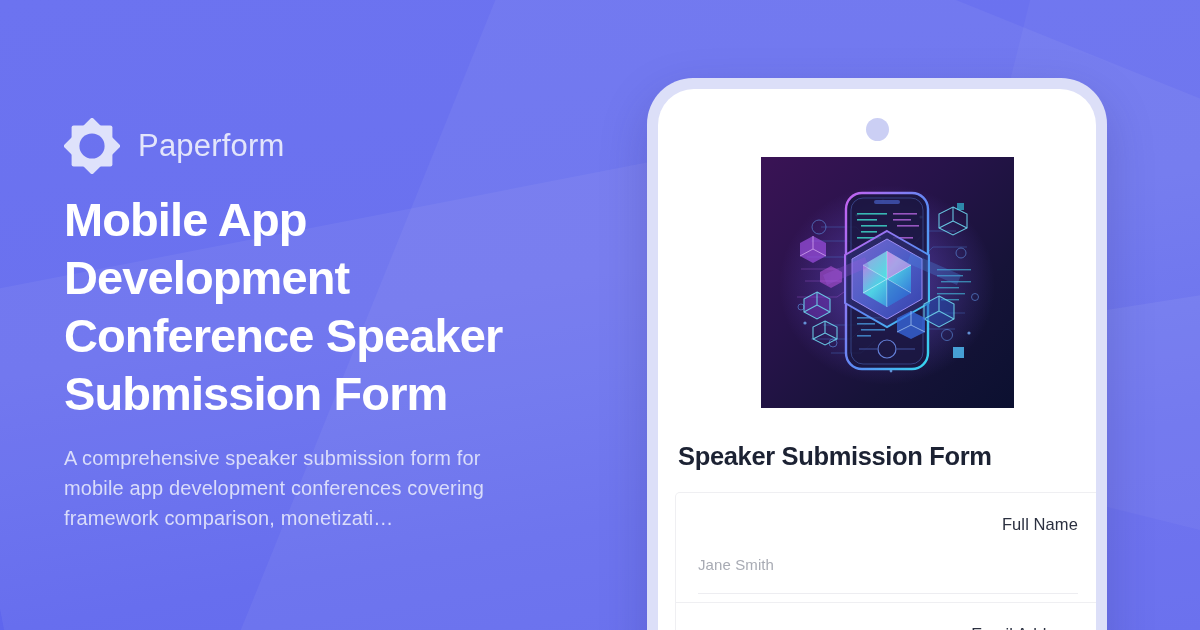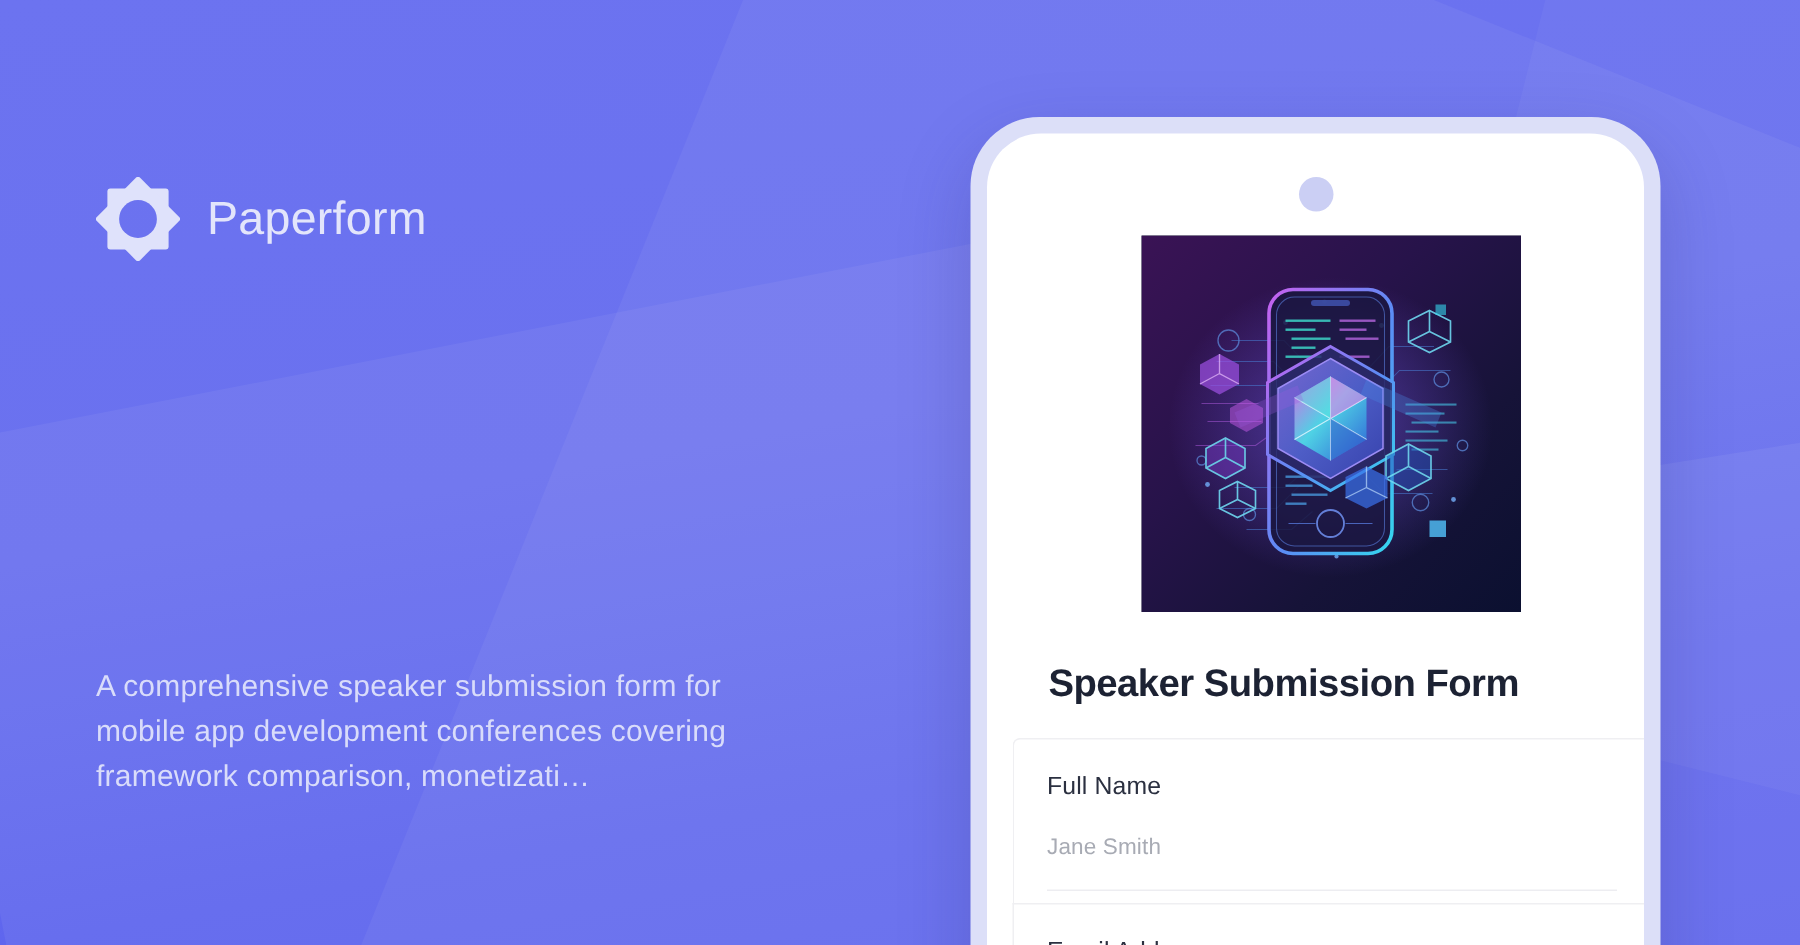--- a/index.html
+++ b/index.html
@@ -120,21 +120,21 @@
     position:absolute;
     left:103px; top:68px;
     width:253px; height:251px;
     overflow:hidden;
     background:#141032;
   }
   #form-hero-image svg { display:block; width:100%; height:100%; }
 
   #form-title {
     position:absolute;
-    left:41px; top:353px;
+    left:20px; top:353px;
     font-size:25.5px;
     font-weight:bold;
     letter-spacing:-0.35px;
     color:#1C2233;
   }
 
   #form-fields {
     position:absolute;
     left:17px; top:403px;
     width:426px;
@@ -144,20 +144,21 @@
     border:1px solid #EFEFF2;
     border-bottom:none;
     padding:22px 22px 0 22px;
     height:110px;
   }
   .form-field:first-child { border-top-left-radius:5px; border-top-right-radius:5px; }
   .field-label {
     font-size:16.5px;
     color:#2B3040;
     letter-spacing:0.1px;
+    text-align:right;
   }
   .field-input {
     margin-top:22px;
     font-size:15px;
     color:#A8ABB4;
     padding-bottom:20px;
     border-bottom:1px solid #EDEDF1;
     letter-spacing:0.1px;
   }
 </style>
@@ -184,20 +185,21 @@
           </defs>
           <g mask="url(#logo-hole)" fill="#DFE2FB">
             <rect x="7.6" y="7.6" width="40.8" height="40.8" rx="2"></rect>
             <rect x="7.6" y="7.6" width="40.8" height="40.8" rx="2" transform="rotate(45 28 28)"></rect>
           </g>
         </svg>
       </span>
       <span id="brand-name">Paperform</span>
     </div>
 
+    <h1 id="hero-title">Mobile App Development Conference Speaker Submission Form</h1>
 
     <p id="hero-desc">A comprehensive speaker submission form for mobile app development conferences covering framework comparison, monetizati…</p>
 
   </div>
 
   <div id="phone">
     <div id="phone-screen">
 
       <div id="camera-dot"></div>
 

